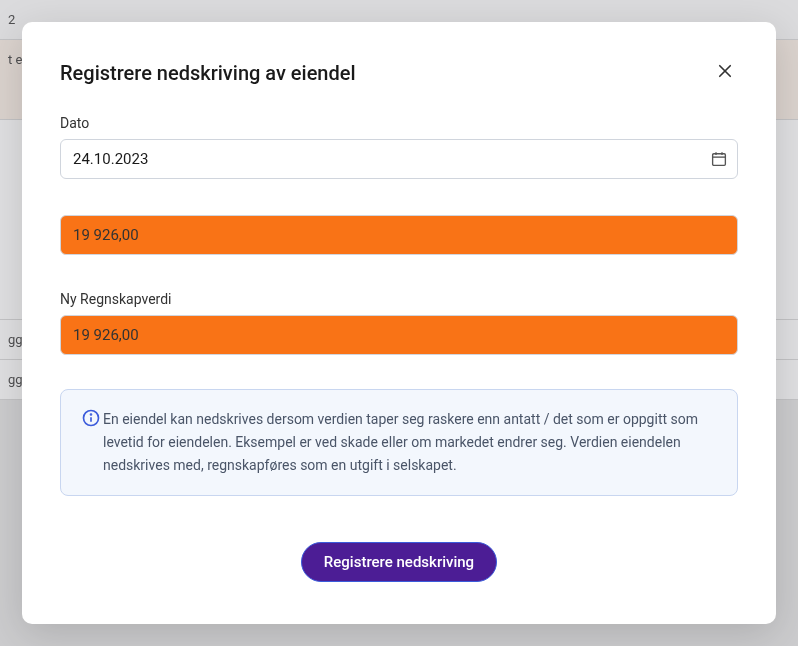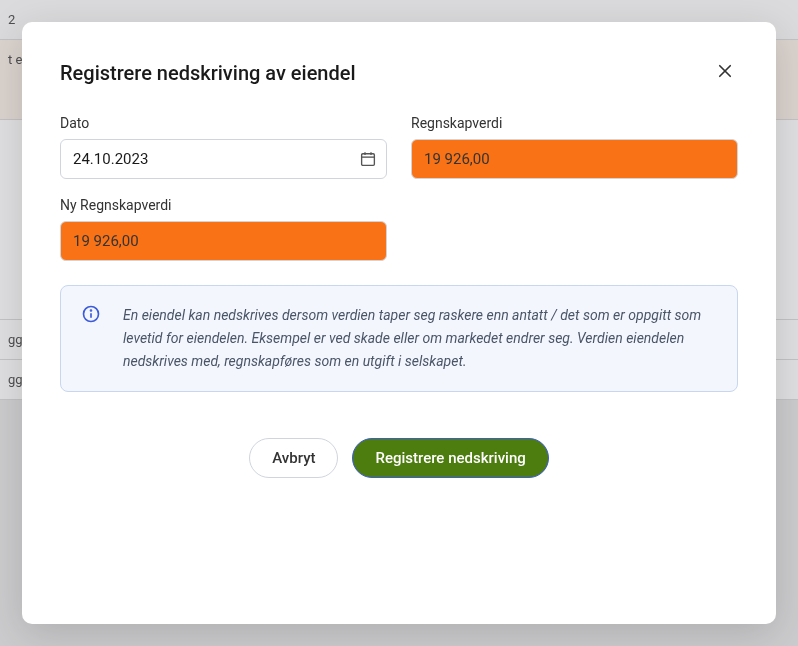--- a/index.html
+++ b/index.html
@@ -74,23 +74,23 @@
       display: flex;
       align-items: center;
       justify-content: center;
     }
     .close-btn svg {
       width: 18px;
       height: 18px;
     }
     .form-grid {
       display: grid;
-      grid-template-columns: 1fr 1fr;
-      gap: 18px 24px;
-      margin-bottom: 20px;
+      grid-template-columns: 1fr;
+      gap: 36px 24px;
+      margin-bottom: 30px;
     }
     .form-group {
       display: flex;
       flex-direction: column;
     }
     .form-group.full {
       grid-column: 1 / -1;
     }
     .label {
       font-size: 14px;
@@ -135,27 +135,26 @@
       border: 1px solid #d0d5dd;
       border-radius: 6px;
       padding: 10px 12px;
       font-size: 15px;
       font-family: inherit;
       min-height: 78px;
       resize: vertical;
     }
     .info-box {
       display: flex;
-      gap: 22px;
+      gap: 2px;
       border: 1px solid #c8d6f0;
       background: #f3f7fd;
       border-radius: 8px;
       padding: 18px 20px;
       margin-top: 4px;
-      font-style: italic;
     }
     .info-icon {
       flex-shrink: 0;
       color: #3b5bdb;
     }
     .info-icon svg {
       width: 20px;
       height: 20px;
       display: block;
     }
@@ -178,21 +177,21 @@
       font-weight: 500;
       cursor: pointer;
       font-family: inherit;
     }
     .btn-secondary {
       background: #fff;
       border: 1px solid #d0d5dd;
       color: #333;
     }
     .btn-primary {
-      background: #4d7c0f;
+      background: #4c1d95;
       border: 1px solid #3b5bdb;
       color: #fff;
     }
   </style>
 </head>
 <body>
 
 <div class="backdrop">
   <div class="bg-rows">
     <div>2</div>
@@ -229,21 +228,20 @@
             <rect x="3.5" y="5" width="17" height="15.5" rx="1.5"></rect>
             <line x1="3.5" y1="9.5" x2="20.5" y2="9.5"></line>
             <line x1="8" y1="3" x2="8" y2="6.5"></line>
             <line x1="16" y1="3" x2="16" y2="6.5"></line>
           </svg>
         </span>
       </div>
     </div>
 
     <div class="form-group">
-      <label class="label">Regnskapverdi</label>
       <input class="input readonly" type="text" readonly="" value="19 926,00" style="">
     </div>
 
 
     <div class="form-group">
       <label class="label">Ny Regnskapverdi</label>
       <input class="input readonly" type="text" readonly="" value="19 926,00" style="">
     </div>
 
 
@@ -254,16 +252,15 @@
       <svg viewBox="0 0 24 24" fill="none" stroke="currentColor" stroke-width="2">
         <circle cx="12" cy="12" r="9"></circle>
         <line x1="12" y1="11" x2="12" y2="16.5"></line>
         <circle cx="12" cy="7.8" r="0.6" fill="currentColor"></circle>
       </svg>
     </span>
     <p class="info-text">En eiendel kan nedskrives dersom verdien taper seg raskere enn antatt / det som er oppgitt som levetid for eiendelen. Eksempel er ved skade eller om markedet endrer seg. Verdien eiendelen nedskrives med, regnskapføres som en utgift i selskapet.</p>
   </div>
 
   <div class="actions">
-    <button class="btn btn-secondary">Avbryt</button>
     <button class="btn btn-primary">Registrere nedskriving</button>
   </div>
 </div>
 
 </body></html>

